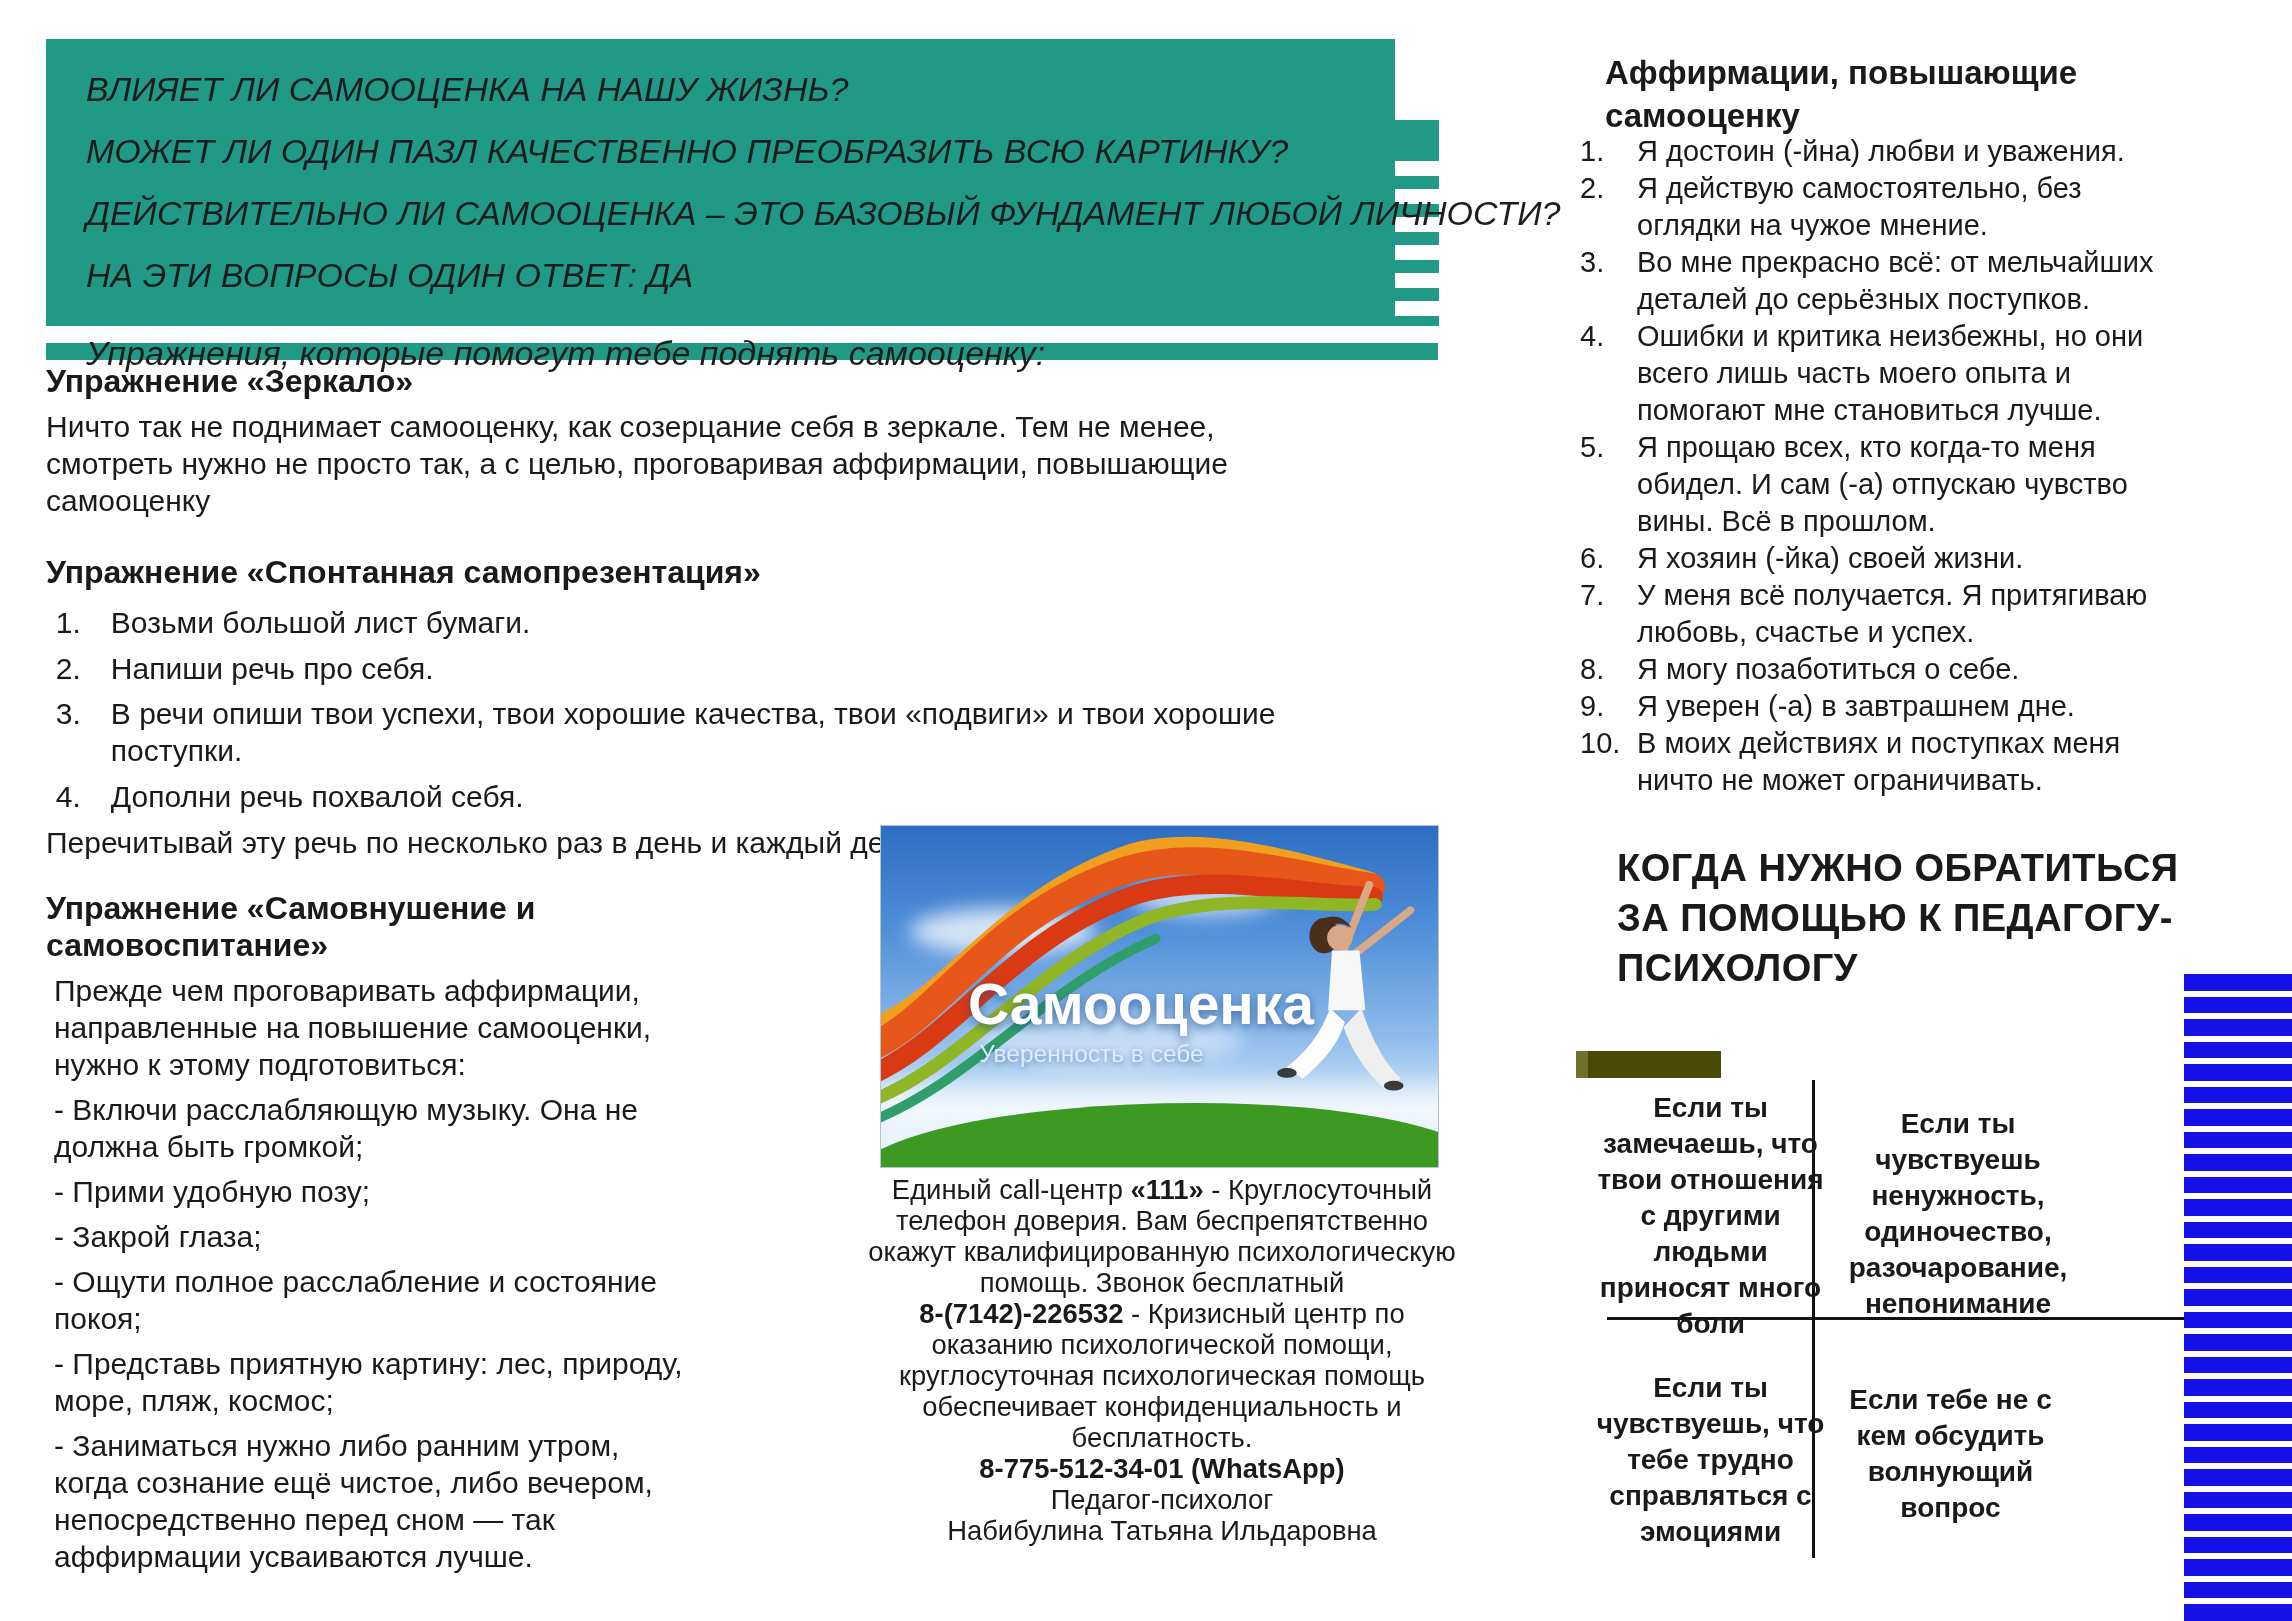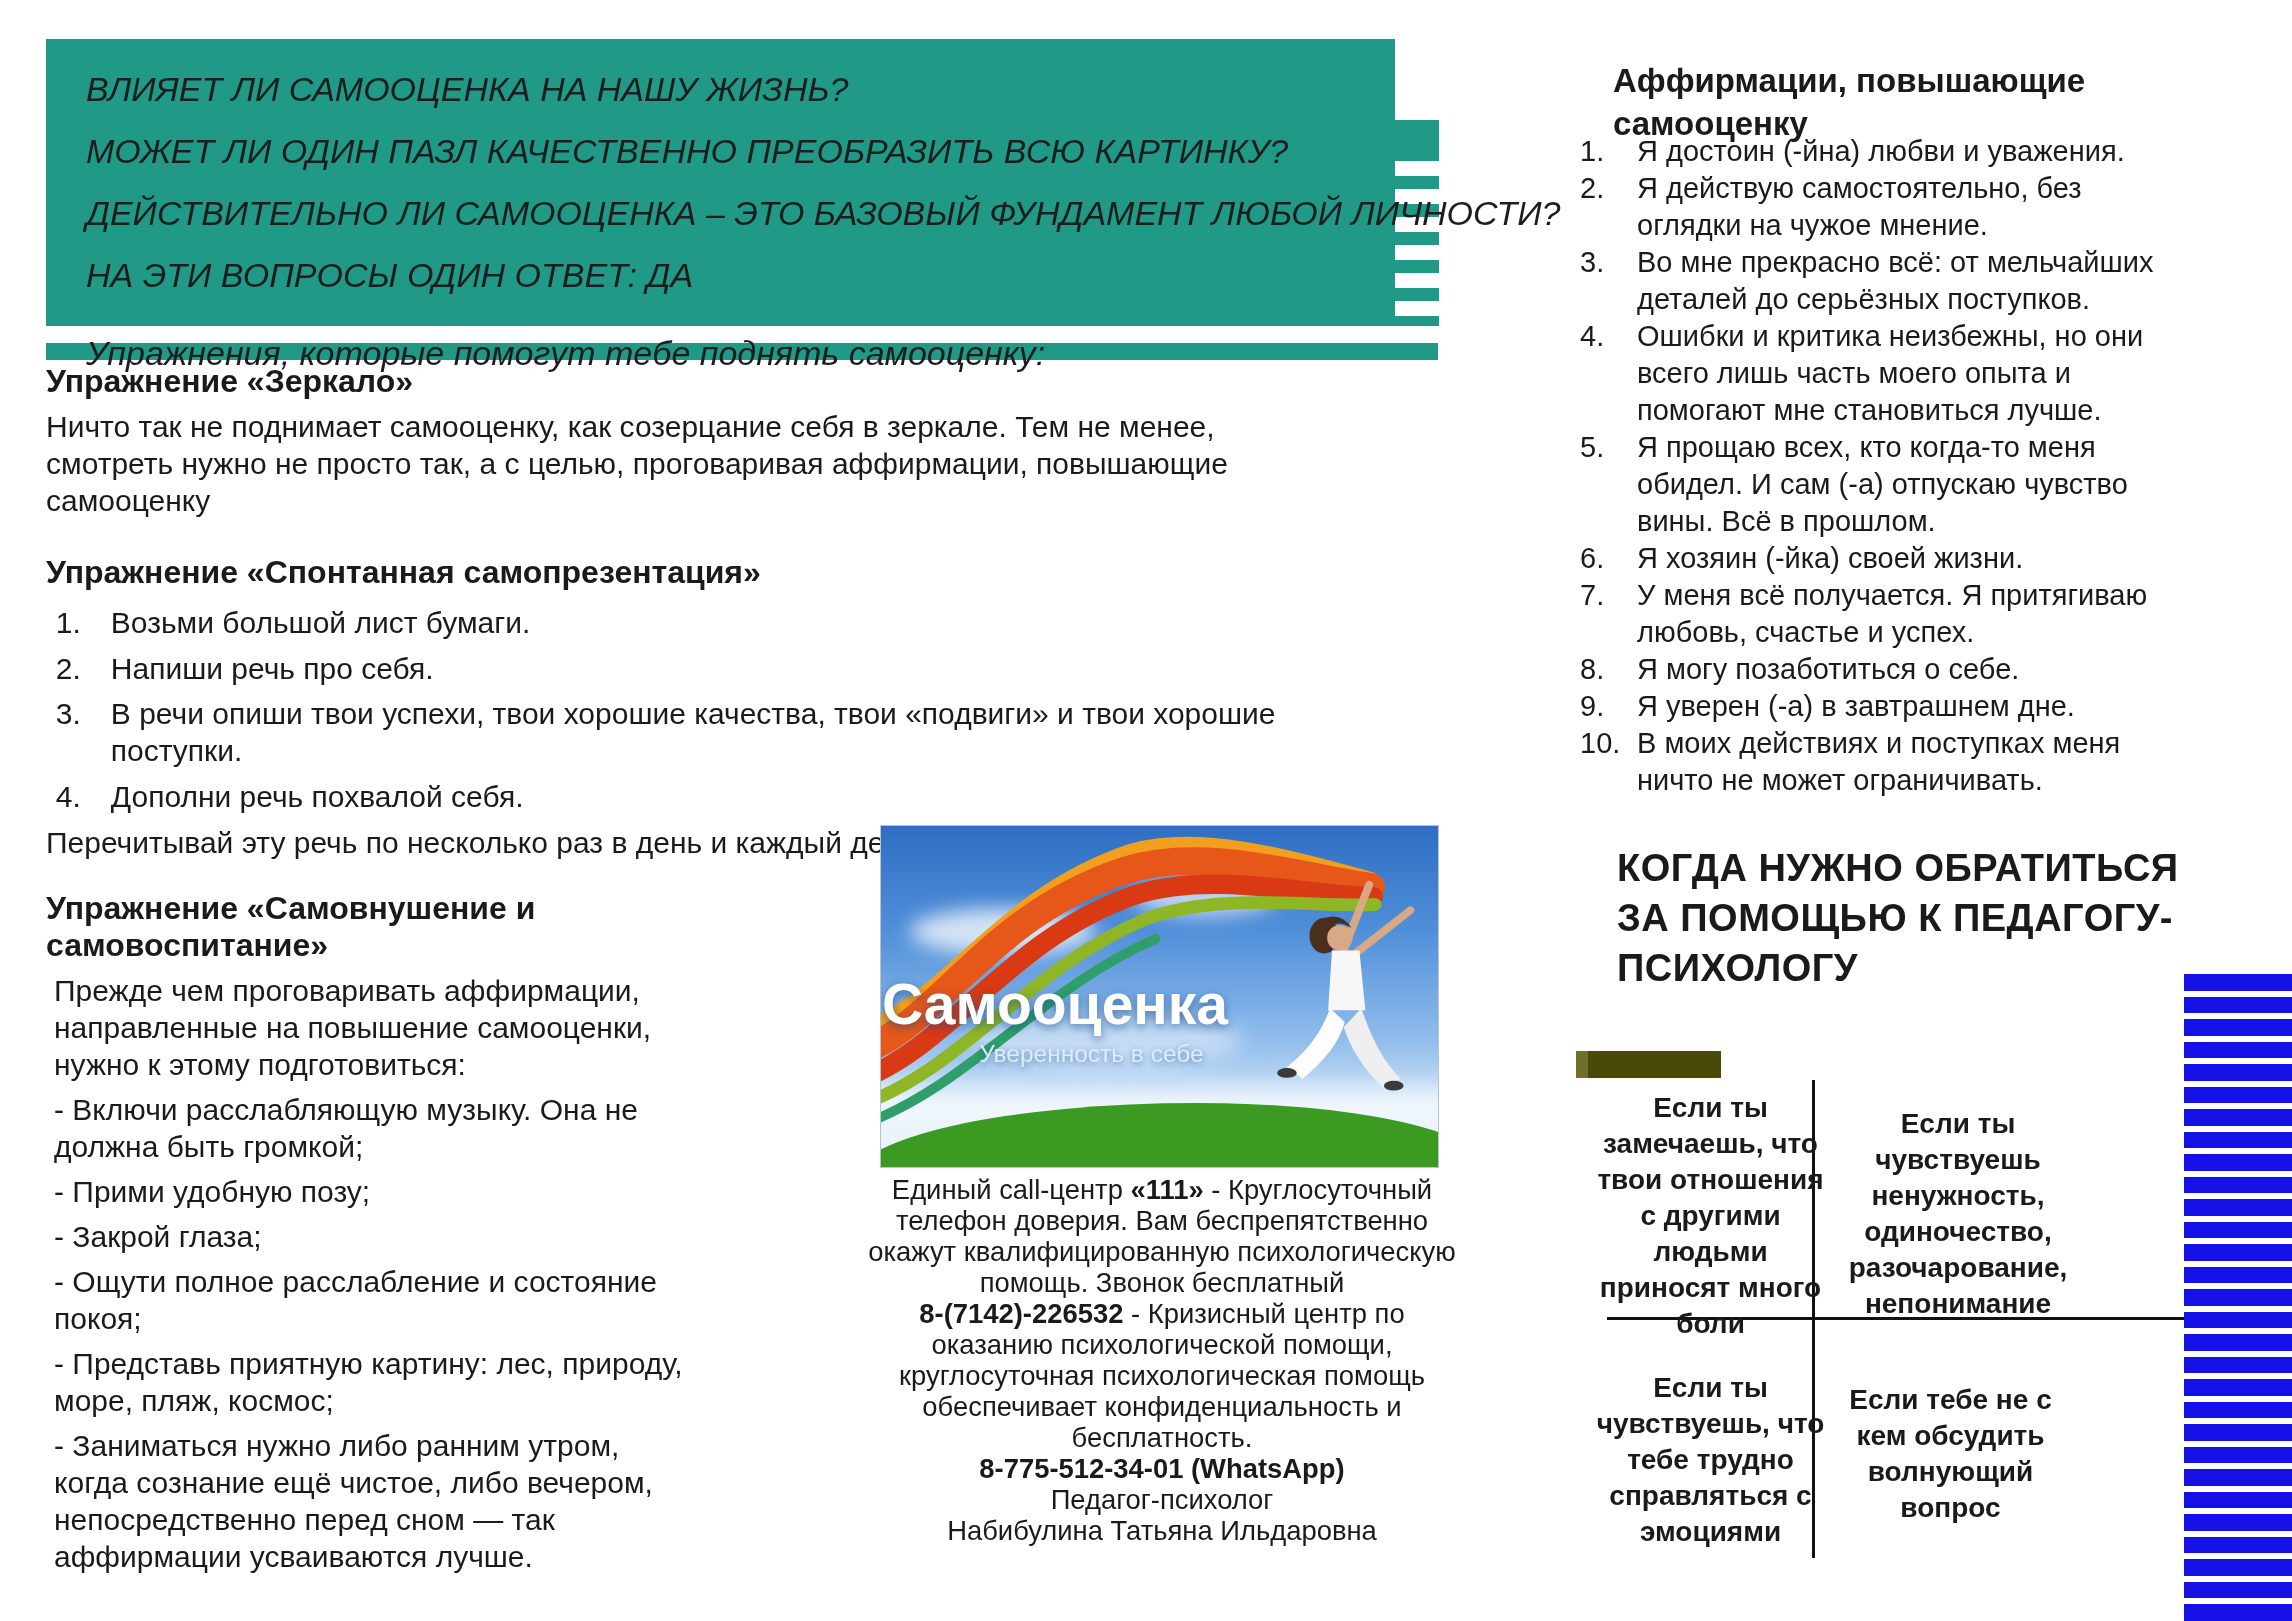--- a/index.html
+++ b/index.html
@@ -34,31 +34,31 @@
     background:linear-gradient(180deg,#2e6ec2 0%,#4f8ed8 30%,#8fbcec 62%,#cfe4f6 84%,#e8f2fa 92%,#dcecf7 100%);
     border:1px solid #b9c3cc;box-sizing:border-box;}
   .cloud{position:absolute;background:#ffffff;border-radius:50%;filter:blur(9.8px);}
   .cloud.c1{left:29px;top:82px;width:186px;height:47px;opacity:.75;}
   .cloud.c2{left:250px;top:51px;width:147px;height:39px;opacity:.65;}
   .cloud.c3{left:88px;top:186px;width:274px;height:55px;opacity:.45;}
   .haze{position:absolute;left:-19.6px;top:263px;width:608px;height:39px;background:#fff;filter:blur(13.7px);opacity:.8;}
   .grass{position:absolute;left:-29px;bottom:-21.6px;width:627px;height:86px;background:#3c9a22;
     border-radius:55% 45% 0 0 / 90% 70% 0 0;}
   .poster svg{position:absolute;left:0;top:0;}
-  .poster-caption{position:absolute;left:1px;top:145px;width:421px;text-align:left;color:#ffffff;
+  .poster-caption{position:absolute;left:12px;top:145px;width:421px;text-align:right;color:#ffffff;
     font-size:57px;font-weight:bold;text-shadow:0 2.9px 9.8px rgba(25,70,130,.65);}
   .poster-subcaption{position:absolute;left:0;top:214px;width:421px;text-align:center;color:#ddecfb;
     font-size:24.5px;text-shadow:0 2px 5.9px rgba(25,70,130,.6);}
   
   .hotlines{position:absolute;left:863px;top:1174px;width:598px;text-align:center;font-size:27.4px;line-height:31px;}
   .hotlines p{margin:0;}
   .hl-title{font-size:29px;font-weight:bold;}
   .bold{font-weight:bold;}
   
-  .aff-title{position:absolute;left:1601px;top:47px;width:627px;font-size:33px;font-weight:bold;line-height:43px;margin:12px;}
+  .aff-title{position:absolute;left:1601px;top:47px;width:627px;font-size:33px;font-weight:bold;line-height:43px;margin:4px;}
   .aff-list{position:absolute;left:1580px;top:133px;width:608px;}
   .aff-item{display:flex;font-size:29px;line-height:37px;}
   .aff-item .n{flex:0 0 57px;}
   .aff-item .t{flex:1;}
   .when-title{position:absolute;left:1605px;top:831px;width:568px;font-size:38px;font-weight:800;line-height:50px;margin:12px;letter-spacing:0.5px;}
   .olive-bar{position:absolute;left:1576px;top:1051px;width:145px;height:27.4px;
     background:linear-gradient(90deg,#70702c 0 11.8px,#4a4a08 11.8px);}
   .v-divider{position:absolute;left:1812px;top:1080px;width:2.9px;height:478px;background:#111;}
   .h-divider{position:absolute;left:1607px;top:1317px;width:580px;height:2.9px;background:#111;}
   .quad{position:absolute;font-size:28px;font-weight:bold;line-height:36px;text-align:center;}

